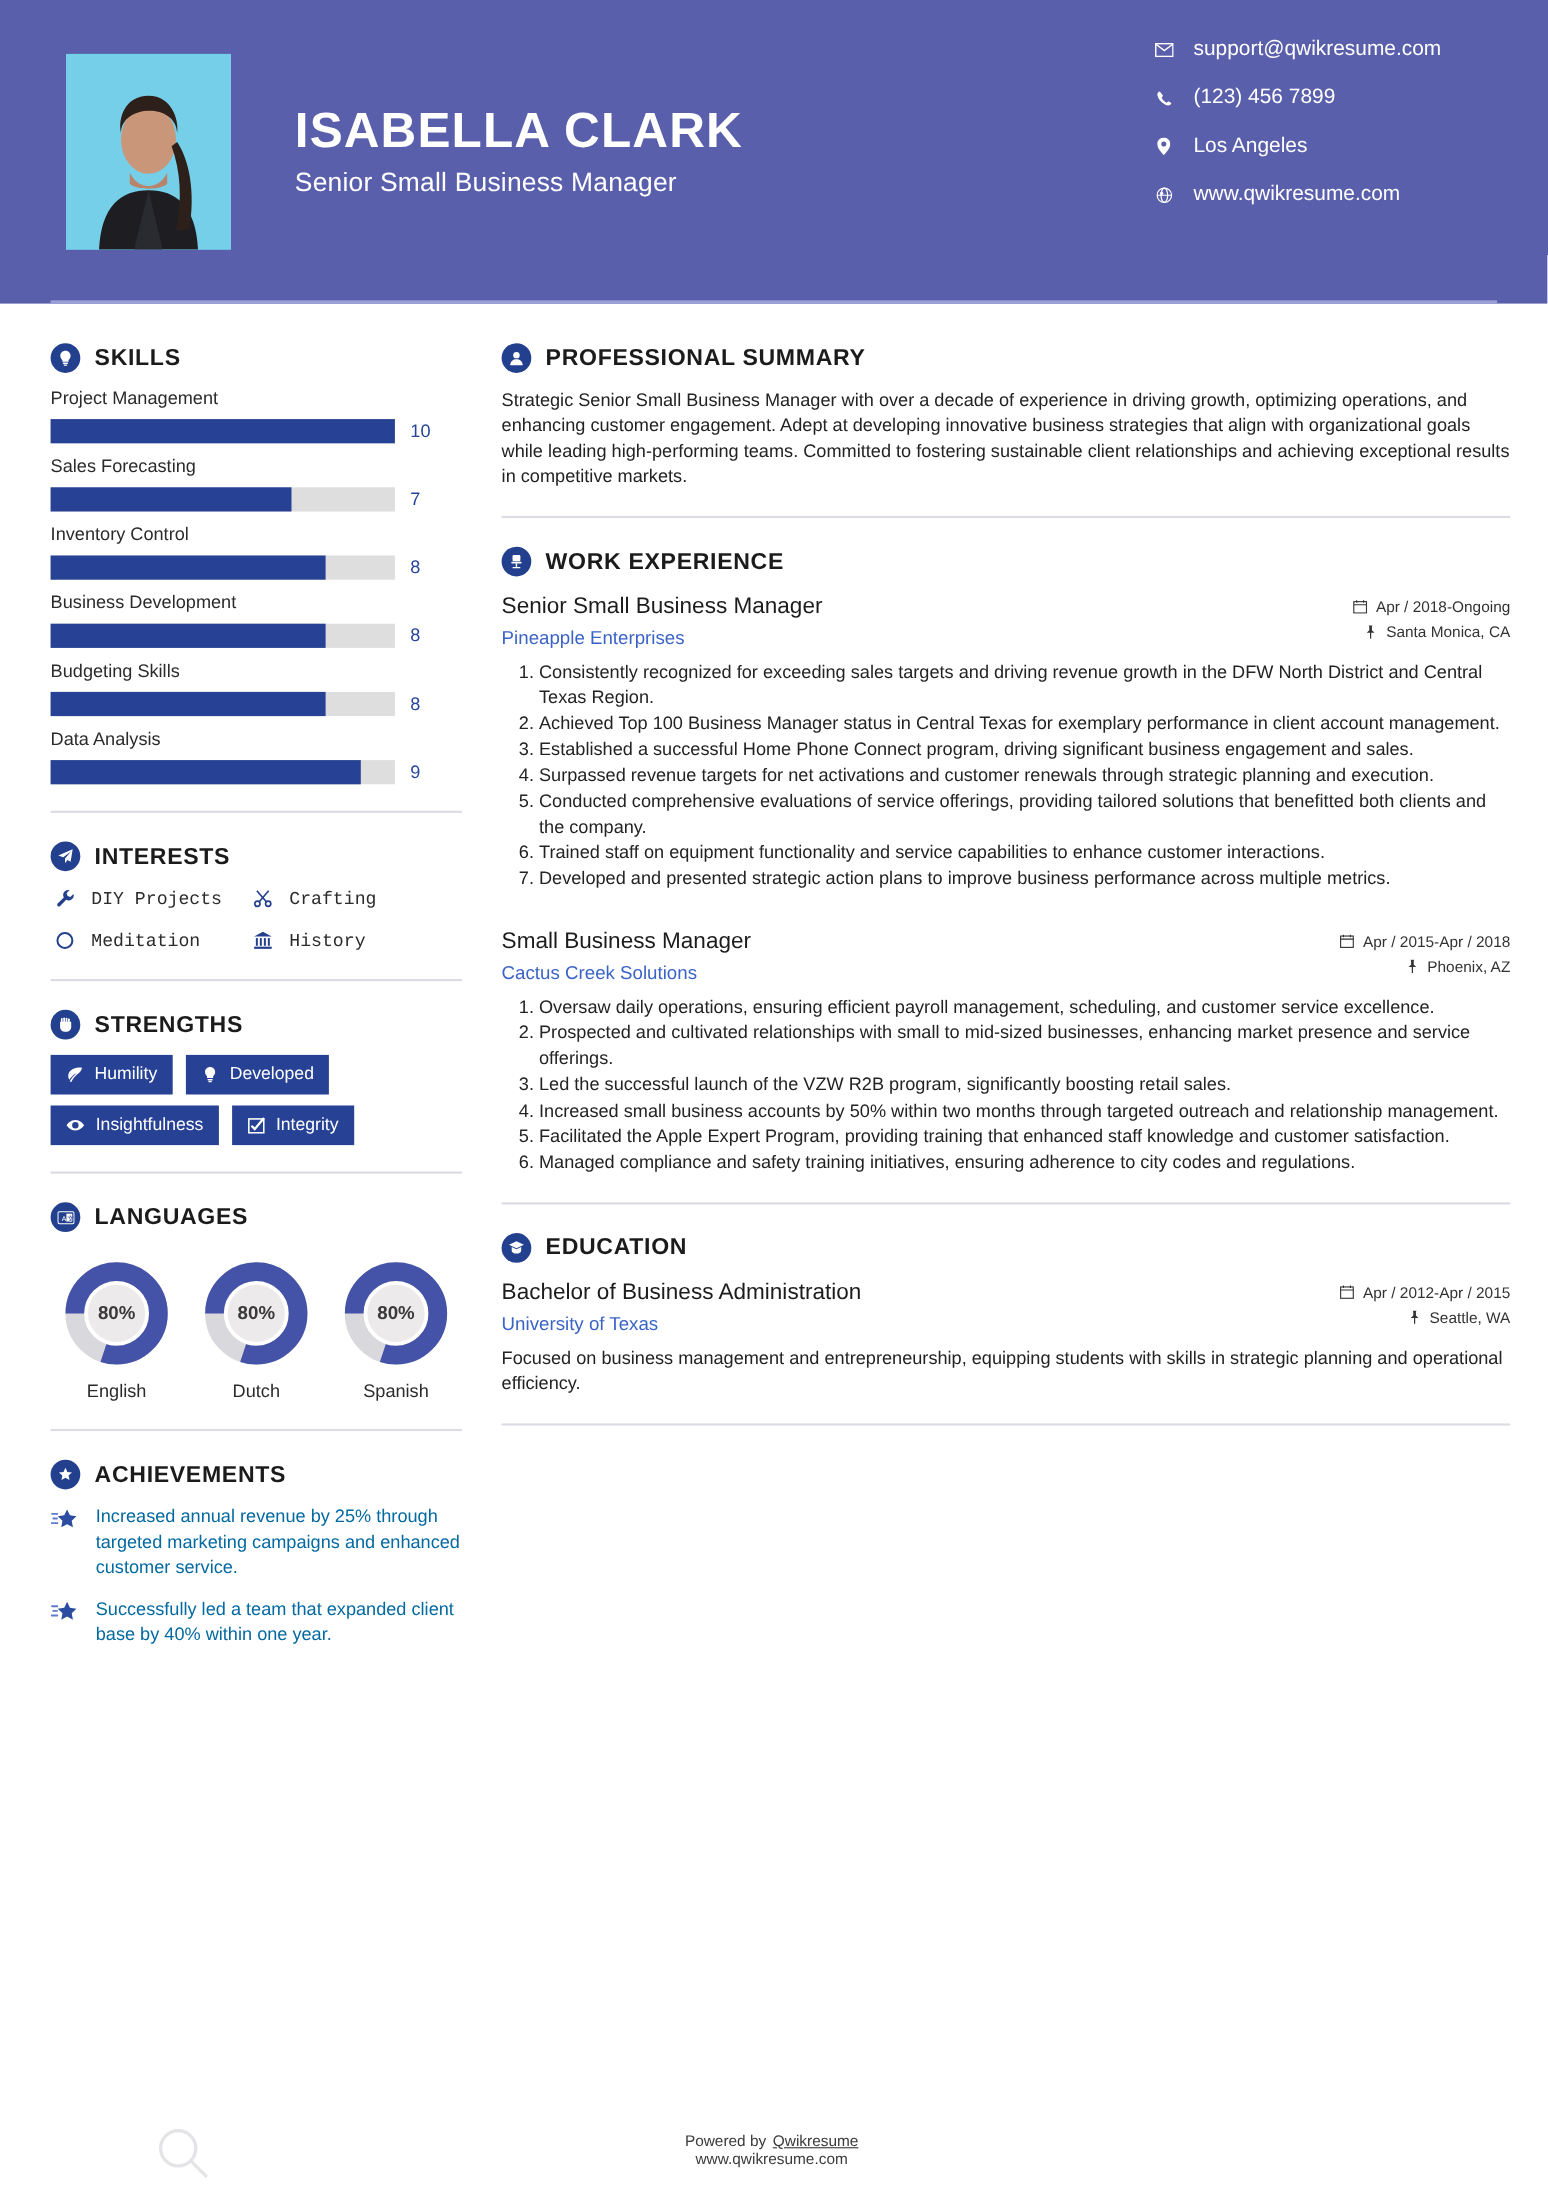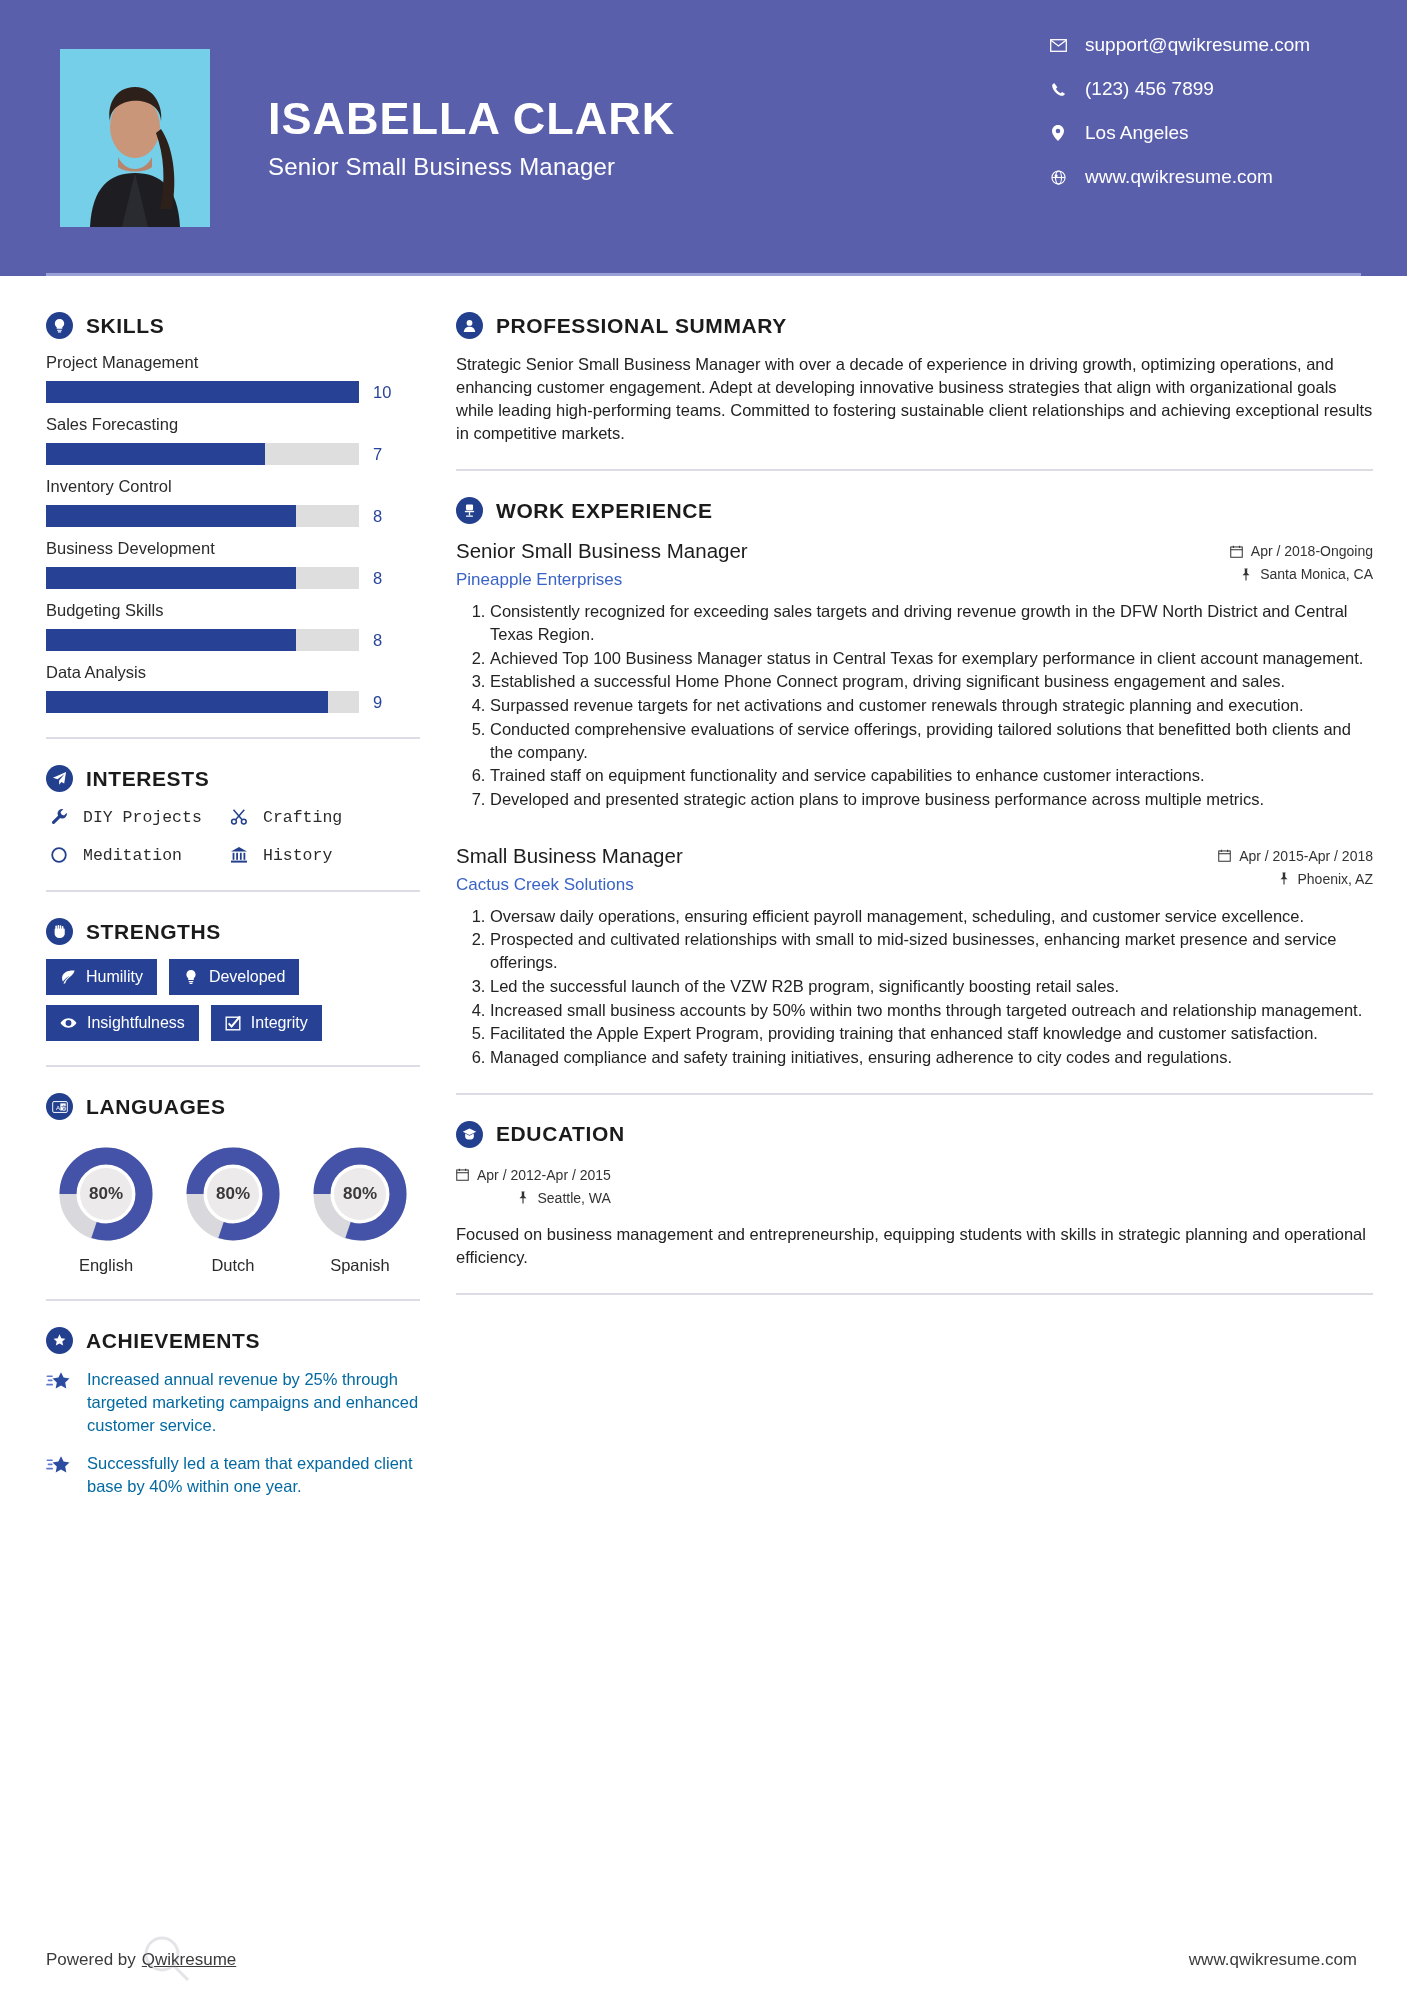--- a/index.html
+++ b/index.html
@@ -146,23 +146,23 @@
   ol.bullets { margin: 10px 0 0 0; padding-left: 34px; }
   ol.bullets li { font-size:16.5px; line-height:1.38; color:#232323; margin-bottom: 1px; }
   ol.bullets li::marker { color:#232323; }
 
   .sec-gap { height: 26px; }
   .edu-desc { font-size:16.5px; line-height:1.4; color:#232323; margin-top: 10px; }
 
   
   .footer {
     position:absolute; left:0; right:0; bottom: 20px;
-    display:flex; align-items:center; justify-content:space-between;
+    display:flex; align-items:center; justify-content:flex-start;
     padding: 0 50px 0 46px;
-    font-size: 17px; color:#3b3b3b;
+    font-size: 14px; color:#3b3b3b;flex-direction:column;
   }
   .footer-left { display:flex; align-items:center; gap:6px; }
   .footer-left a { color:#3b3b3b; text-decoration: underline; }
   .wm {
     position:absolute; left: 140px; bottom: 2px; opacity:.22;
   }
 </style>
 </head>
 <body>
 
@@ -648,20 +648,24 @@
             <svg width="15" height="15" viewBox="0 0 16 16" fill="#fff">
               <path d="M8 1.6 L15.2 5 L8 8.4 L0.8 5 Z"></path>
               <path d="M3.4 7 L3.4 10.6 C3.4 12.3 5.5 13.4 8 13.4 C10.5 13.4 12.6 12.3 12.6 10.6 L12.6 7 L8 9.2 Z"></path>
             </svg>
           </span>
           <span class="sec-title">EDUCATION</span>
         </div>
 
         <div>
           <div class="job-head">
+            <div class="job-left">
+              <div class="job-role">Bachelor of Business Administration</div>
+              <div class="job-company">University of Texas</div>
+            </div>
             <div class="job-right">
               <div class="meta-row">
                 <span class="mi">
                   <svg width="13" height="13" viewBox="0 0 14 14" fill="none" stroke="#333" stroke-width="1.1">
                     <rect x="0.8" y="2.1" width="12.4" height="11.1"></rect>
                     <path d="M0.8 5.1 H13.2"></path>
                     <path d="M3.6 0.8 V3.2 M10.4 0.8 V3.2"></path>
                   </svg>
                 </span>
                 <span>Apr / 2012-Apr / 2015</span>

